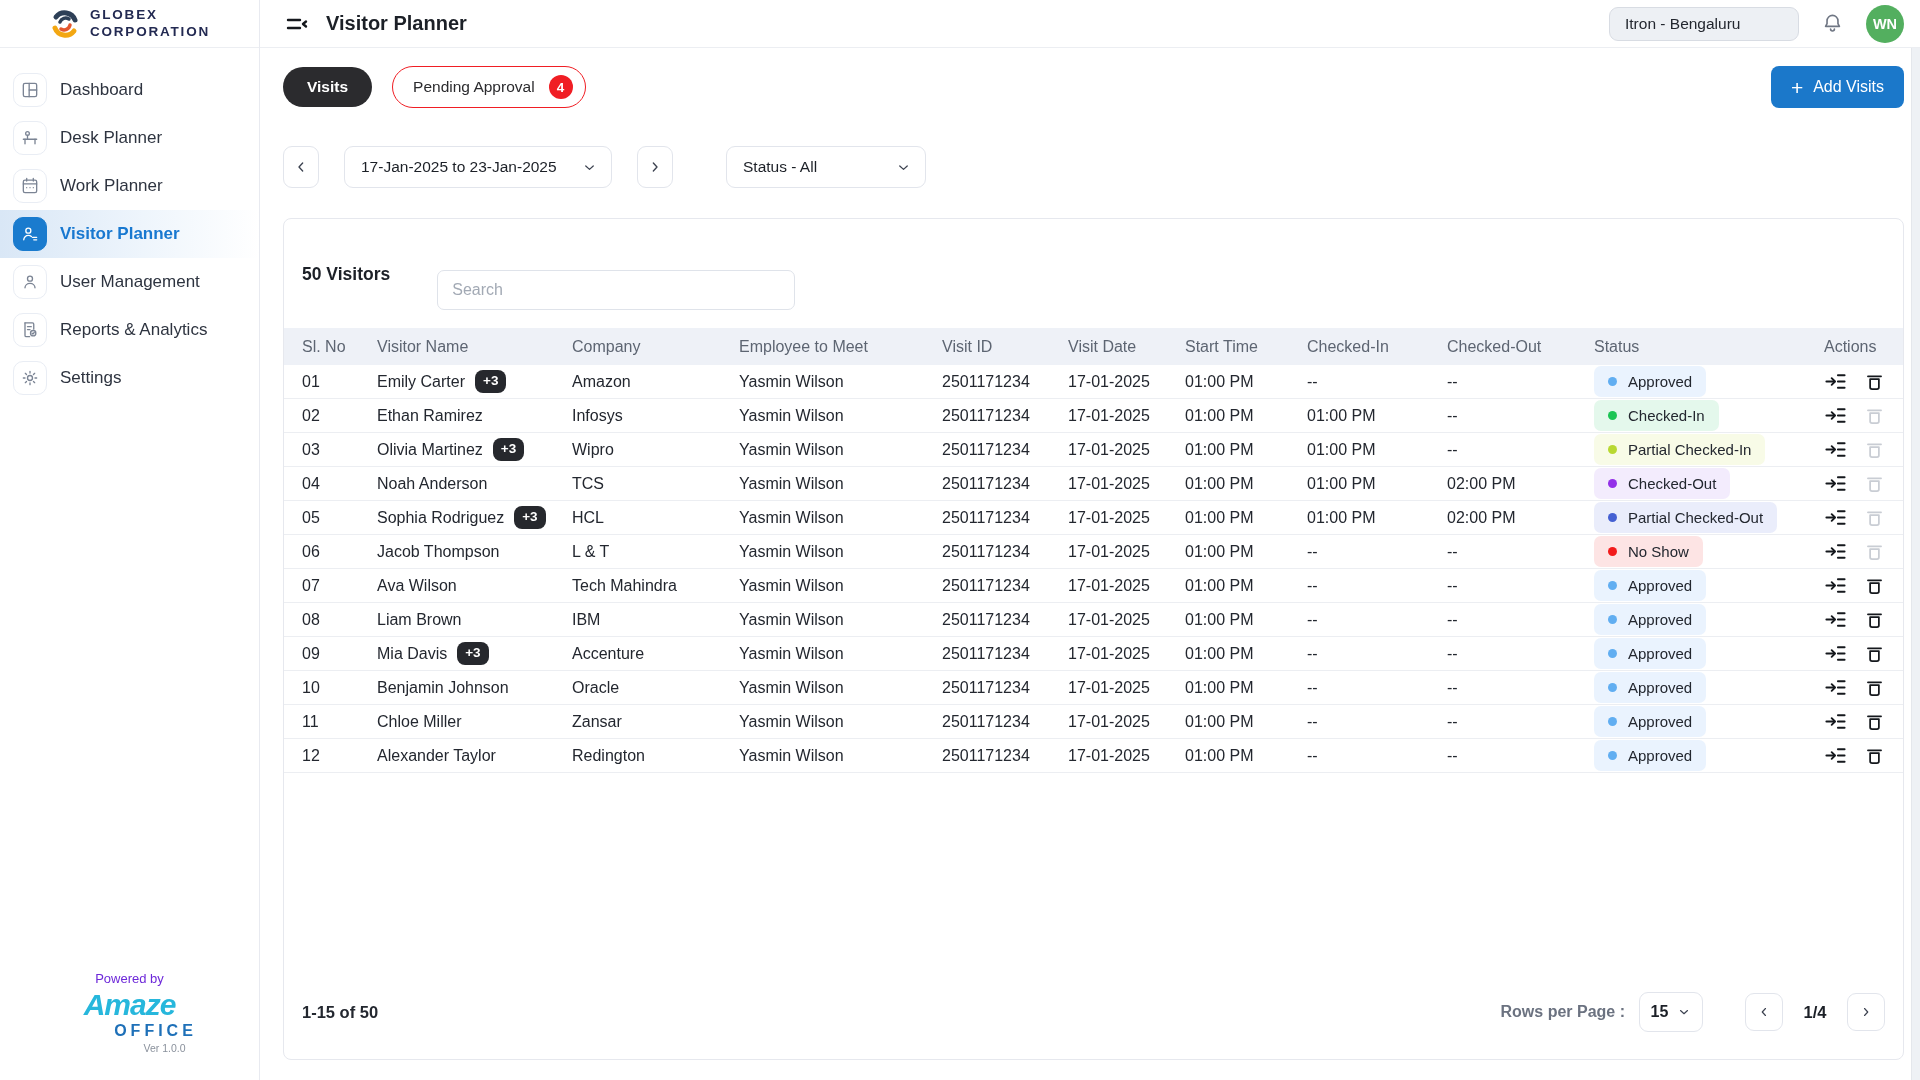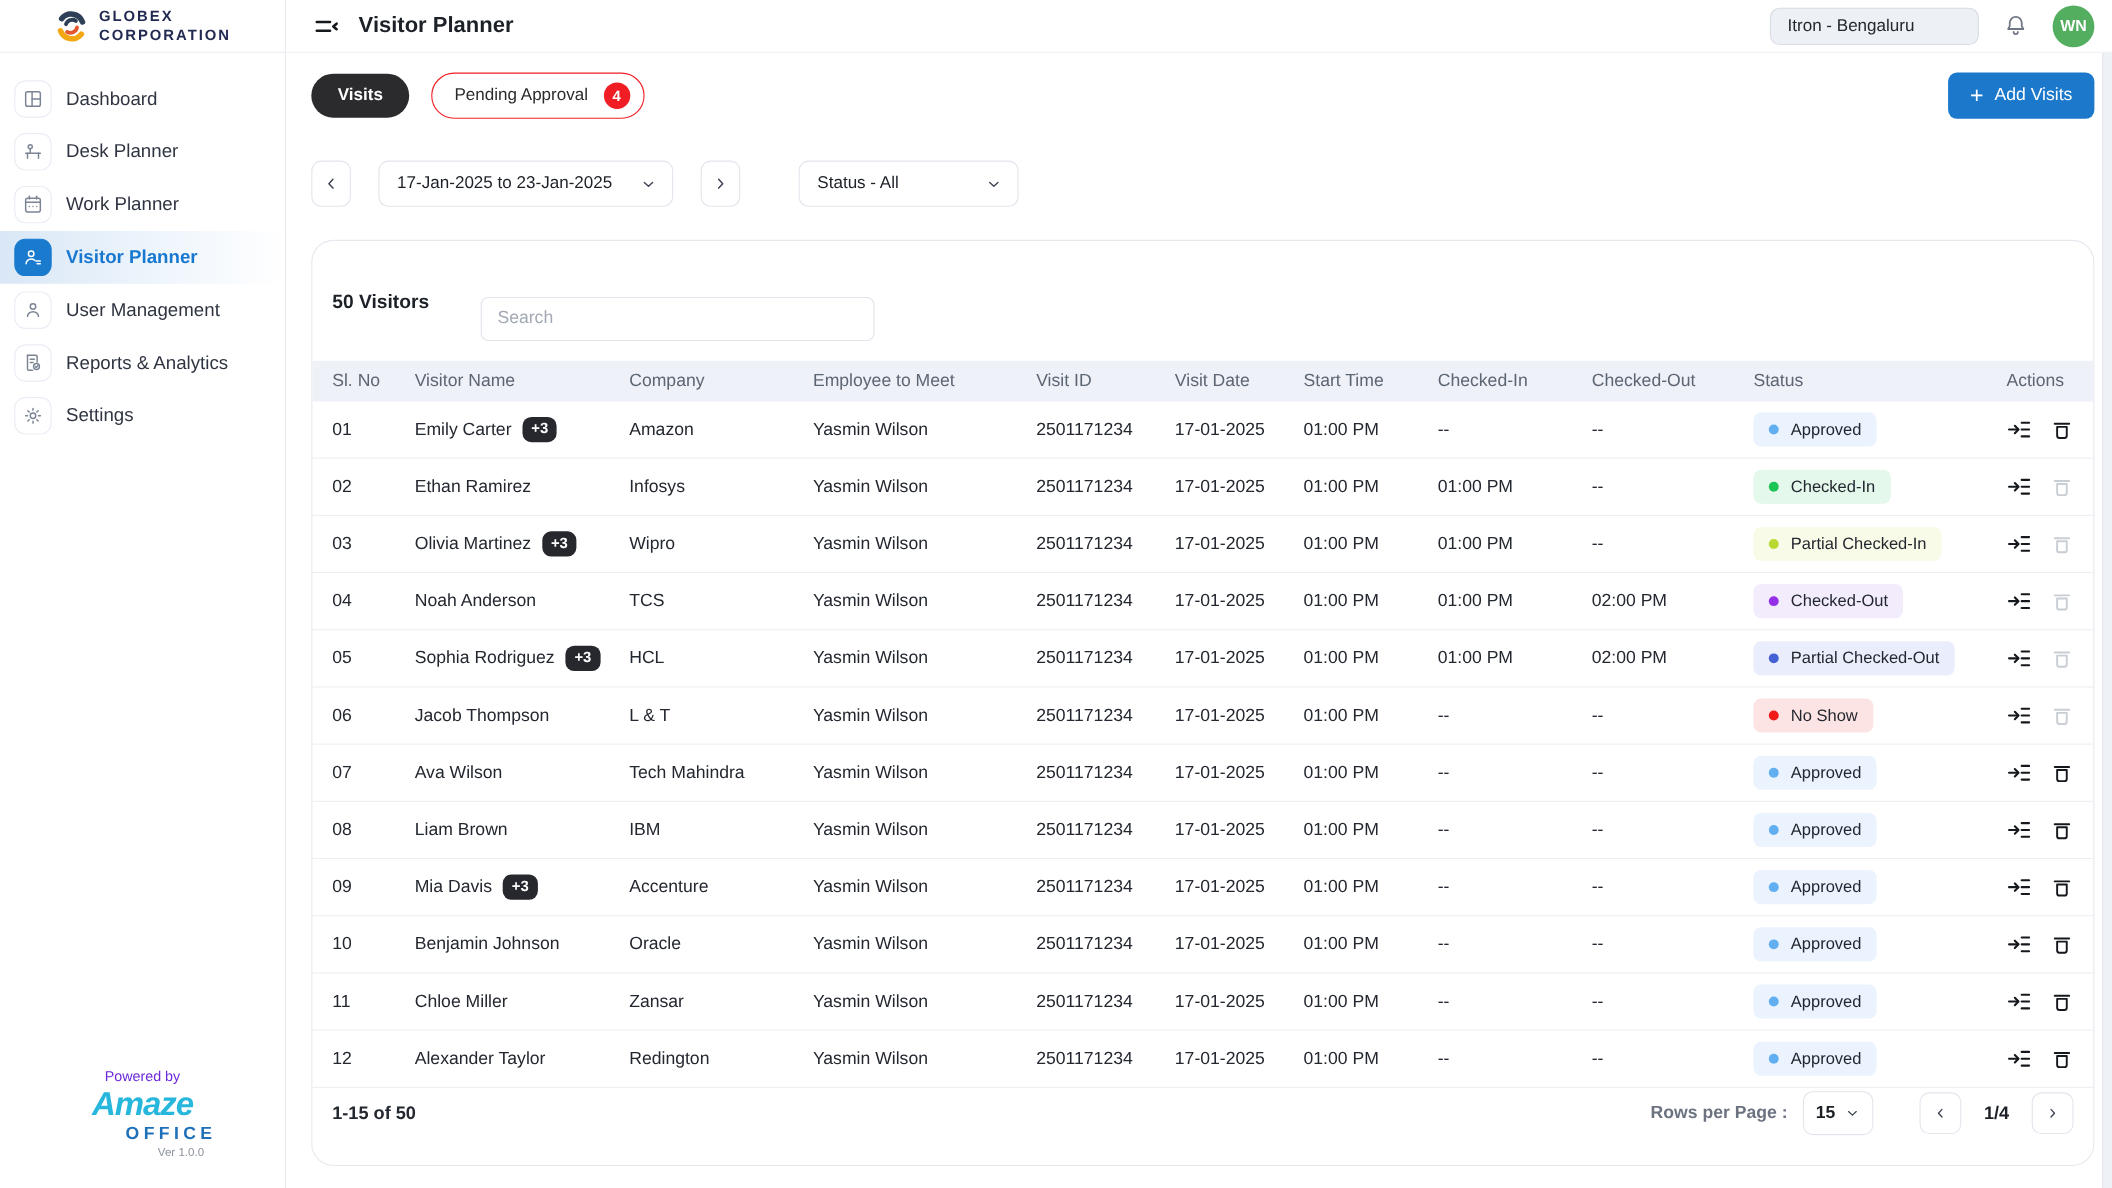--- a/index.html
+++ b/index.html
@@ -47,29 +47,29 @@
   .plus-glyph { font-size:21px; font-weight:400; line-height:1; }
 
   .filter-row { display:flex; align-items:center; margin-top:38px; gap:25px; }
   .icon-btn { width:36px; height:42px; background:#fff; border:1px solid #e2e5ec; border-radius:9px; display:flex; align-items:center; justify-content:center; cursor:pointer; }
   .select-box { height:42px; background:#fff; border:1px solid #e2e5ec; border-radius:9px; display:flex; align-items:center; justify-content:space-between; padding:0 14px 0 16px; font-size:15.5px; color:#1c2027; cursor:pointer; }
   .select-date { width:268px; }
   .select-status { width:200px; margin-left:28px; }
   .chev svg { stroke:#3c4250; fill:none; stroke-width:2; stroke-linecap:round; stroke-linejoin:round; }
 
   
-  .card { margin-top:30px; flex:1; border:1px solid #e6e8ee; border-radius:20px; background:#fff; display:flex; flex-direction:column; overflow:hidden; }
+  .card { margin-top:30px; flex:1; border:1px solid #e6e8ee; border-radius:8px; background:#fff; display:flex; flex-direction:column; overflow:hidden; }
   .card-head { display:flex; align-items:center; padding:19px 18px 18px 18px; }
   .visitor-count { font-size:17.5px; font-weight:700; color:#1c2027; }
   .search-input { margin-left:47px; width:358px; height:40px; border:1px solid #dfe3ea; border-radius:7px; padding:0 14px; font-size:16px; font-family:inherit; color:#23272f; outline:none;margin-top:32px; }
   .search-input::placeholder { color:#a2a9b4; }
 
   .thead { display:flex; align-items:center; background:#eef1f7; height:37px; padding:0 18px; }
   .th { font-size:16px; color:#5d6572; font-weight:500; }
-  .trow { display:flex; align-items:center; height:52px; padding:0 18px; border-bottom:1px solid #eceef2; }
+  .trow { display:flex; align-items:center; height:34px; padding:0 18px; border-bottom:1px solid #eceef2; }
   .trow:last-child { border-bottom:1px solid #eceef2; }
   .td { font-size:16px; color:#23272f; }
 
   .col-sl { width:75px; flex-shrink:0; }
   .col-name { width:195px; flex-shrink:0; display:flex; align-items:center; gap:10px; }
   .col-company { width:167px; flex-shrink:0; }
   .col-emp { width:203px; flex-shrink:0; }
   .col-vid { width:126px; flex-shrink:0; }
   .col-vdate { width:117px; flex-shrink:0; }
   .col-start { width:122px; flex-shrink:0; }

